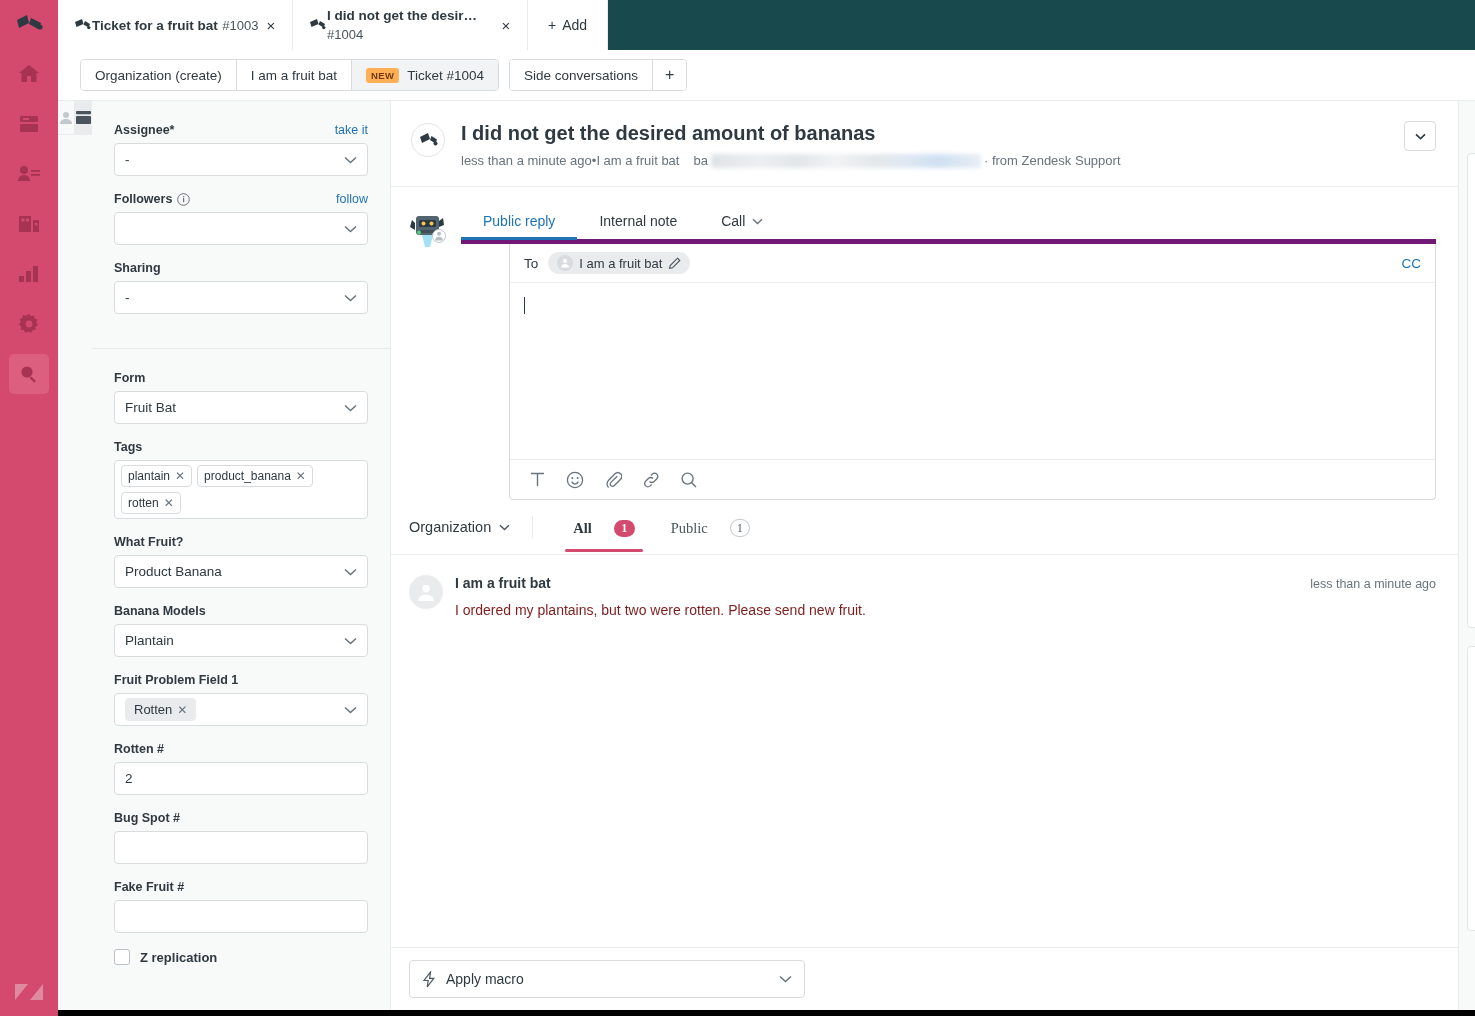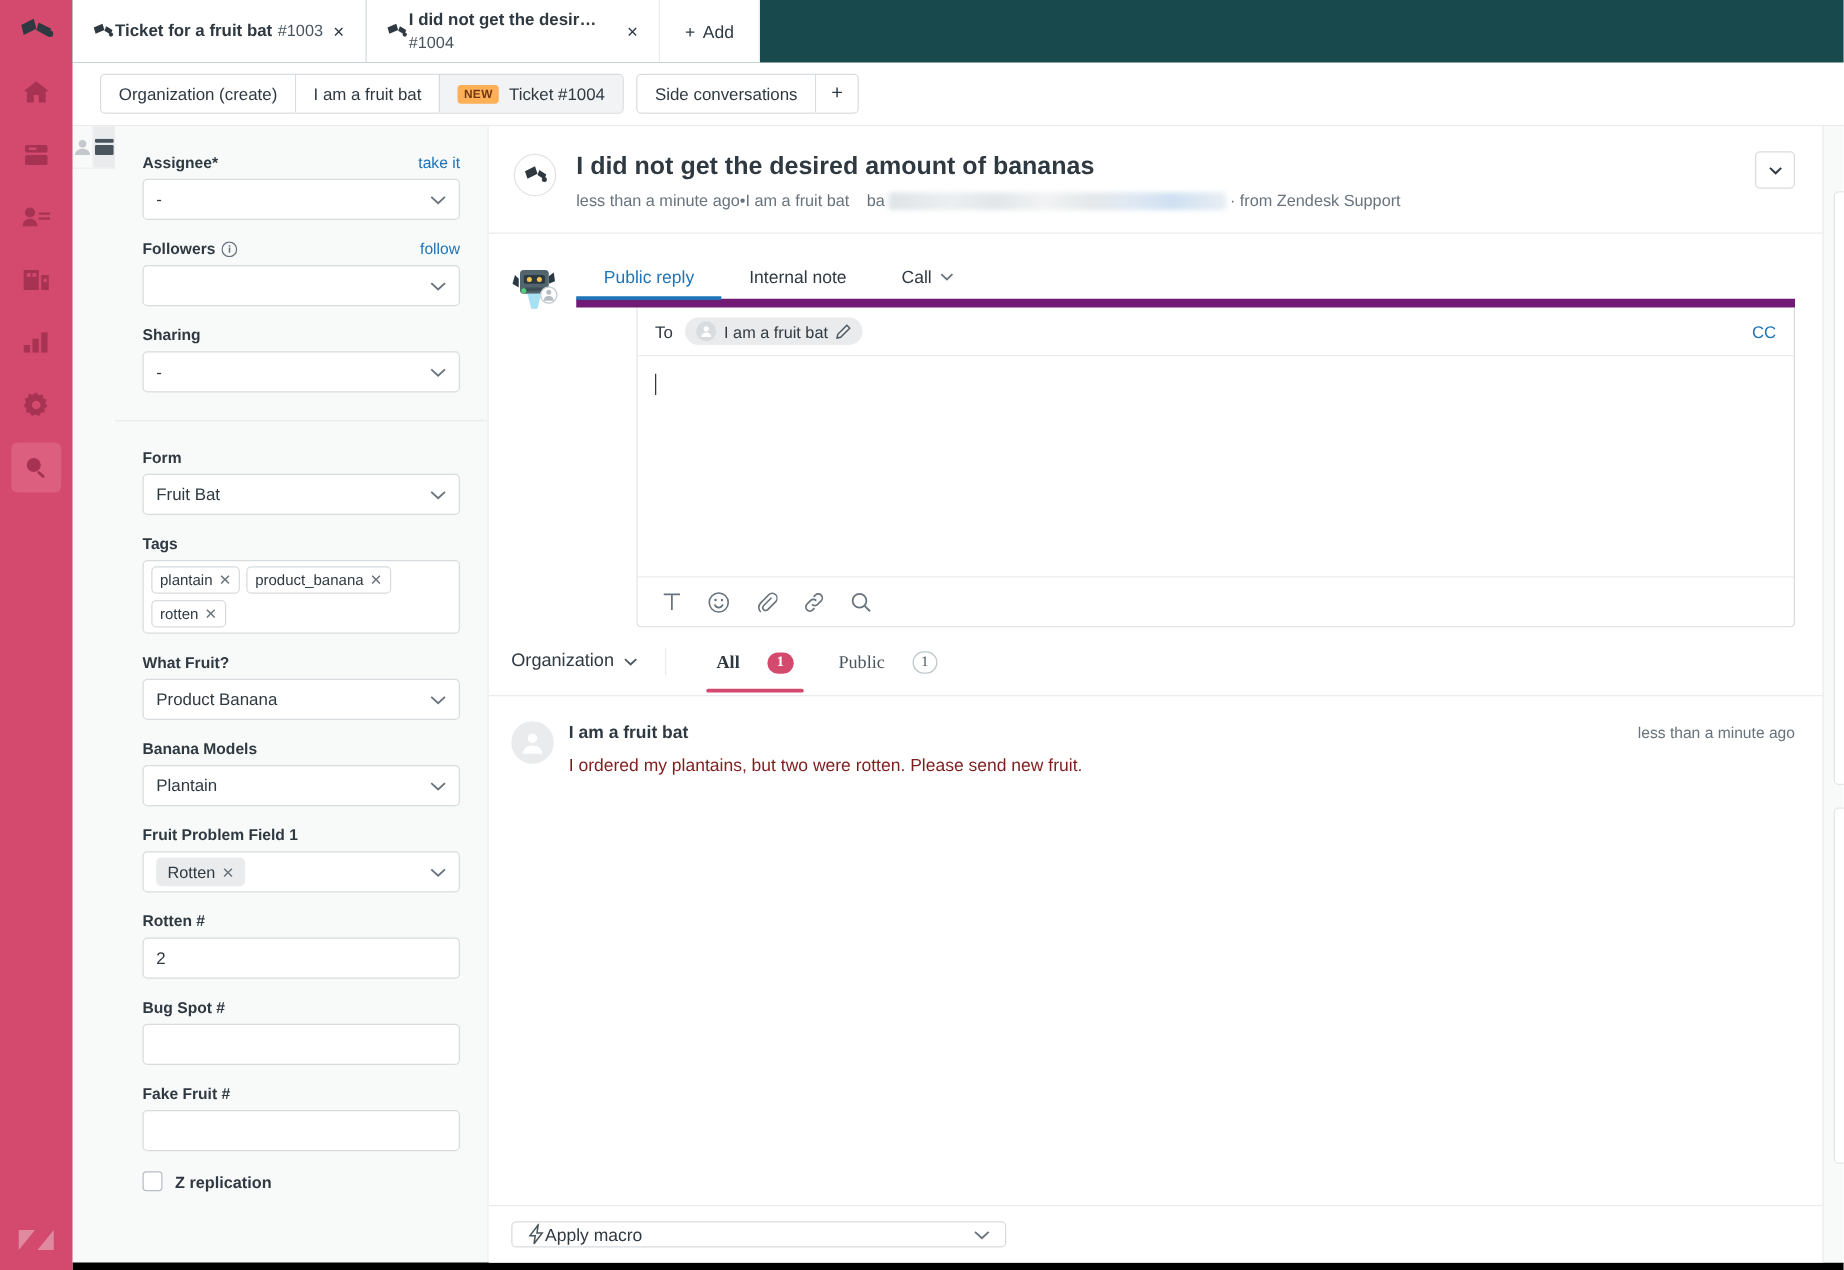--- a/index.html
+++ b/index.html
@@ -89,21 +89,21 @@
   .props-tabs { display: flex; height: 34px; flex: 0 0 34px; border-bottom: 1px solid #e9ebed; }
   .props-tab {
     flex: 1; display: flex; align-items: center; justify-content: center;
     cursor: pointer; border-right: 1px solid #e9ebed; background: #f8f9f9;
   }
   .props-tab.active { background: #e9ebed; }
   .props-scroll { flex: 1; overflow: hidden; padding: 0; }
   .props-sec { padding: 22px 22px 22px 22px; border-bottom: 1px solid #e9ebed; }
   .props-sec.nb { border-bottom: none; }
   .fld { margin-bottom: 16px; }
-  .fld:last-child { margin-bottom: 0; }
+  .fld:last-child { margin-bottom: 12px; }
   .fld-hdr { display: flex; align-items: center; justify-content: space-between; margin-bottom: 6px; }
   .fld-lbl { font-size: 12.5px; font-weight: 700; color: #2f3941; display: flex; align-items: center; gap: 5px; }
   .fld-act { font-size: 12.5px; color: #1f73b7; cursor: pointer; }
   .sel, .txt {
     width: 100%; height: 33px; border: 1px solid #d8dcde; border-radius: 4px;
     background: #fff; display: flex; align-items: center; padding: 0 10px;
     font-size: 13.5px; color: #2f3941; position: relative; cursor: pointer;
   }
   .sel .chev { margin-left: auto; color: #68737d; }
   .chipbox {
@@ -153,21 +153,21 @@
   .hdr-caret {
     width: 32px; height: 30px; border: 1px solid #d8dcde; border-radius: 4px;
     display: flex; align-items: center; justify-content: center; cursor: pointer;
     flex: 0 0 32px; background: #fff;
   }
 
   
   .composer { display: flex; padding: 18px 22px 0 18px; gap: 12px; }
   .comp-av { width: 40px; flex: 0 0 40px; position: relative; padding-top: 4px; }
   .comp-body { flex: 1; min-width: 0; }
-  .ch-tabs { display: flex; gap: 0; border-bottom: 7px solid #701a75; text-align: right; }
+  .ch-tabs { display: flex; gap: 0; border-bottom: 5px solid #701a75; text-align: right; }
   .ch-tab {
     padding: 8px 22px 10px; font-size: 14px; color: #2f3941; cursor: pointer;
     display: flex; align-items: center; gap: 7px; position: relative;
   }
   .ch-tab.active { color: #1f73b7; }
   .ch-tab.active::after {
     content: ""; position: absolute; left: 0; right: 0; bottom: -1px; height: 3px; background: #1f73b7;
   }
   .editor { border: 1px solid #d8dcde; border-top: none; border-radius: 0 0 4px 4px; margin-left: 48px; }
   .to-row {
@@ -229,22 +229,22 @@
   .cmt-top { display: flex; align-items: baseline; }
   .cmt-name { font-size: 14px; font-weight: 700; color: #2f3941; }
   .cmt-time { margin-left: auto; font-size: 12.5px; color: #68737d; }
   .cmt-text { font-size: 14px; color: #7f1d1d; margin-top: 9px; line-height: 1.45; }
 
   
   .footer {
     border-top: 1px solid #e9ebed; padding: 12px 18px; flex: 0 0 auto; background: #fff;
   }
   .macro {
-    width: 396px; height: 21px; border: 1px solid #d8dcde; border-radius: 4px;
-    display: flex; align-items: center; padding: 0 12px; gap: 0;
+    width: 396px; height: 38px; border: 1px solid #d8dcde; border-radius: 4px;
+    display: flex; align-items: center; padding: 0 12px; gap: 10px;
     font-size: 14px; color: #2f3941; cursor: pointer; background: #fff;
   }
   .macro .chev { margin-left: auto; color: #68737d; }
 
   .bottombar { height: 6px; background: #000; flex: 0 0 6px; }
   svg { display: block; }
 </style>
 </head>
 <body>
 

